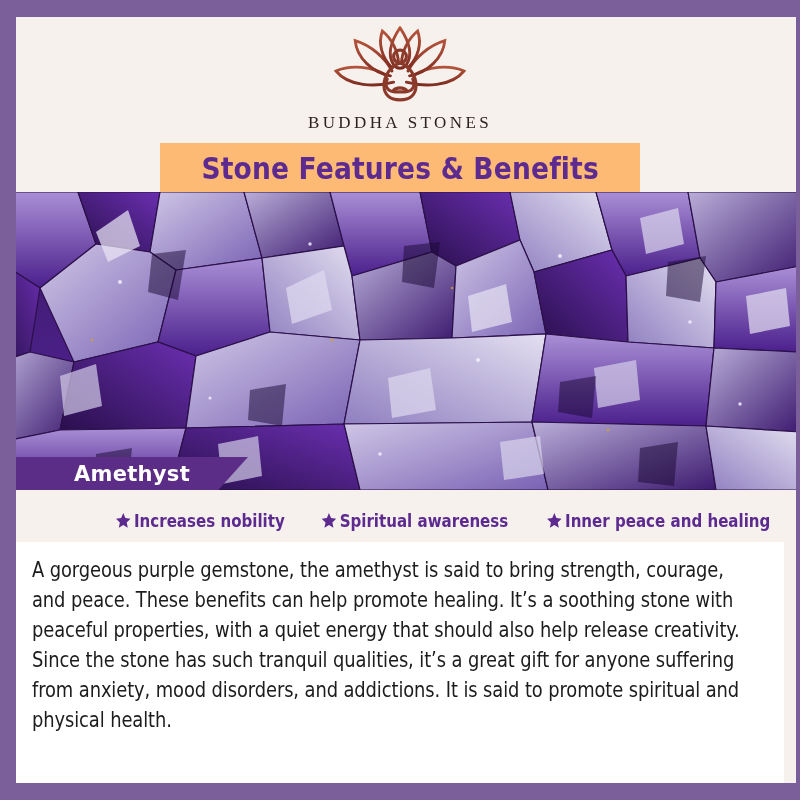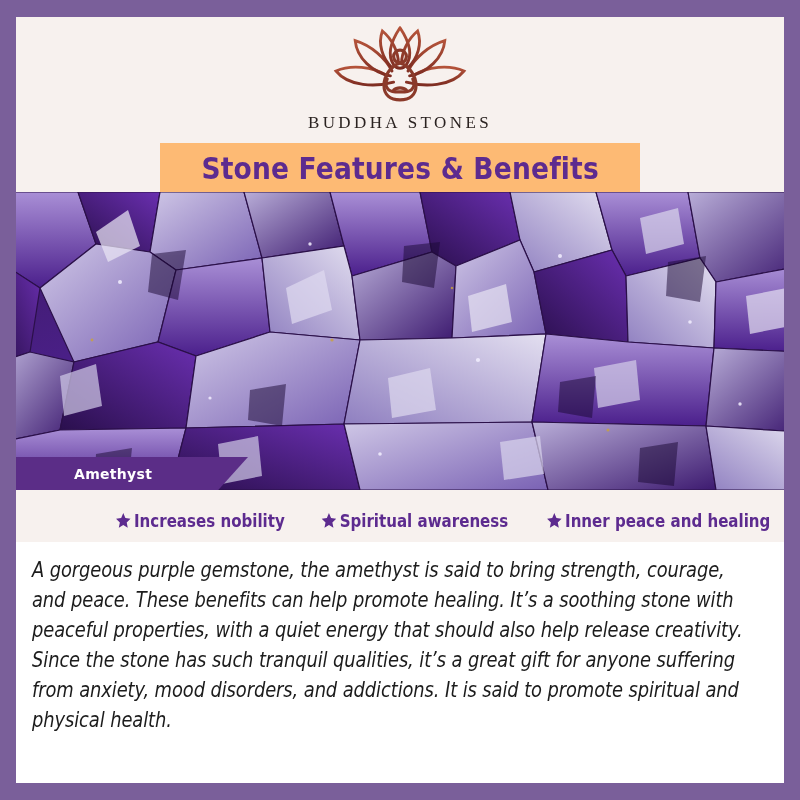--- a/index.html
+++ b/index.html
@@ -10,20 +10,21 @@
     overflow:hidden;
   }
 
   
   .card{
     position:absolute;
     left:16px; top:17px;
     width:768px; height:766px;
     background:#f7f1ee;
     overflow:hidden;
+    padding-left:12px;
   }
 
   
   .header{
     position:absolute;left:0;top:0;width:768px;height:175px;
     background:#f7f1ee;
   }
   .logo-wrap{
     position:absolute;left:0;top:6px;width:768px;
     display:flex;flex-direction:column;align-items:center;
@@ -71,21 +72,21 @@
     background:#5b2d87;
     -webkit-clip-path:polygon(0 0,100% 0,88% 100%,0 100%);
     clip-path:polygon(0 0,100% 0,88% 100%,0 100%);
     display:flex;align-items:center;
   }
   .banner-text{
     margin-left:74px;
     color:#ffffff;
     font-family:"DejaVu Sans","Liberation Sans",sans-serif;
     font-weight:bold;
-    font-size:14px;
+    font-size:21px;
     letter-spacing:.3px;
     white-space:nowrap;
   }
 
   
   .benefits{
     position:absolute;left:0;top:481px;width:768px;height:44px;
     display:flex;align-items:center;justify-content:center;
     gap:23px;
     margin-left:44px;
@@ -103,21 +104,20 @@
     width:17px;height:17px;margin-right:3px;flex:none;display:block;
   }
   .star path{fill:#5d2b8f;}
 
   
   .copy{
     position:absolute;left:0;top:525px;width:768px;height:241px;
     background:#ffffff;
     padding:13px 16px 0 16px;
     box-sizing:border-box;
-    font-style:italic;
   }
   .copy p{
     margin:0;
     color:#1c1c1c;
     font-family:"DejaVu Sans Condensed","Liberation Sans Narrow","Liberation Sans",sans-serif;
     font-size:20.5px;
     line-height:30px;
     letter-spacing:-.1px;
     transform:scaleX(.97);
     transform-origin:left top;

